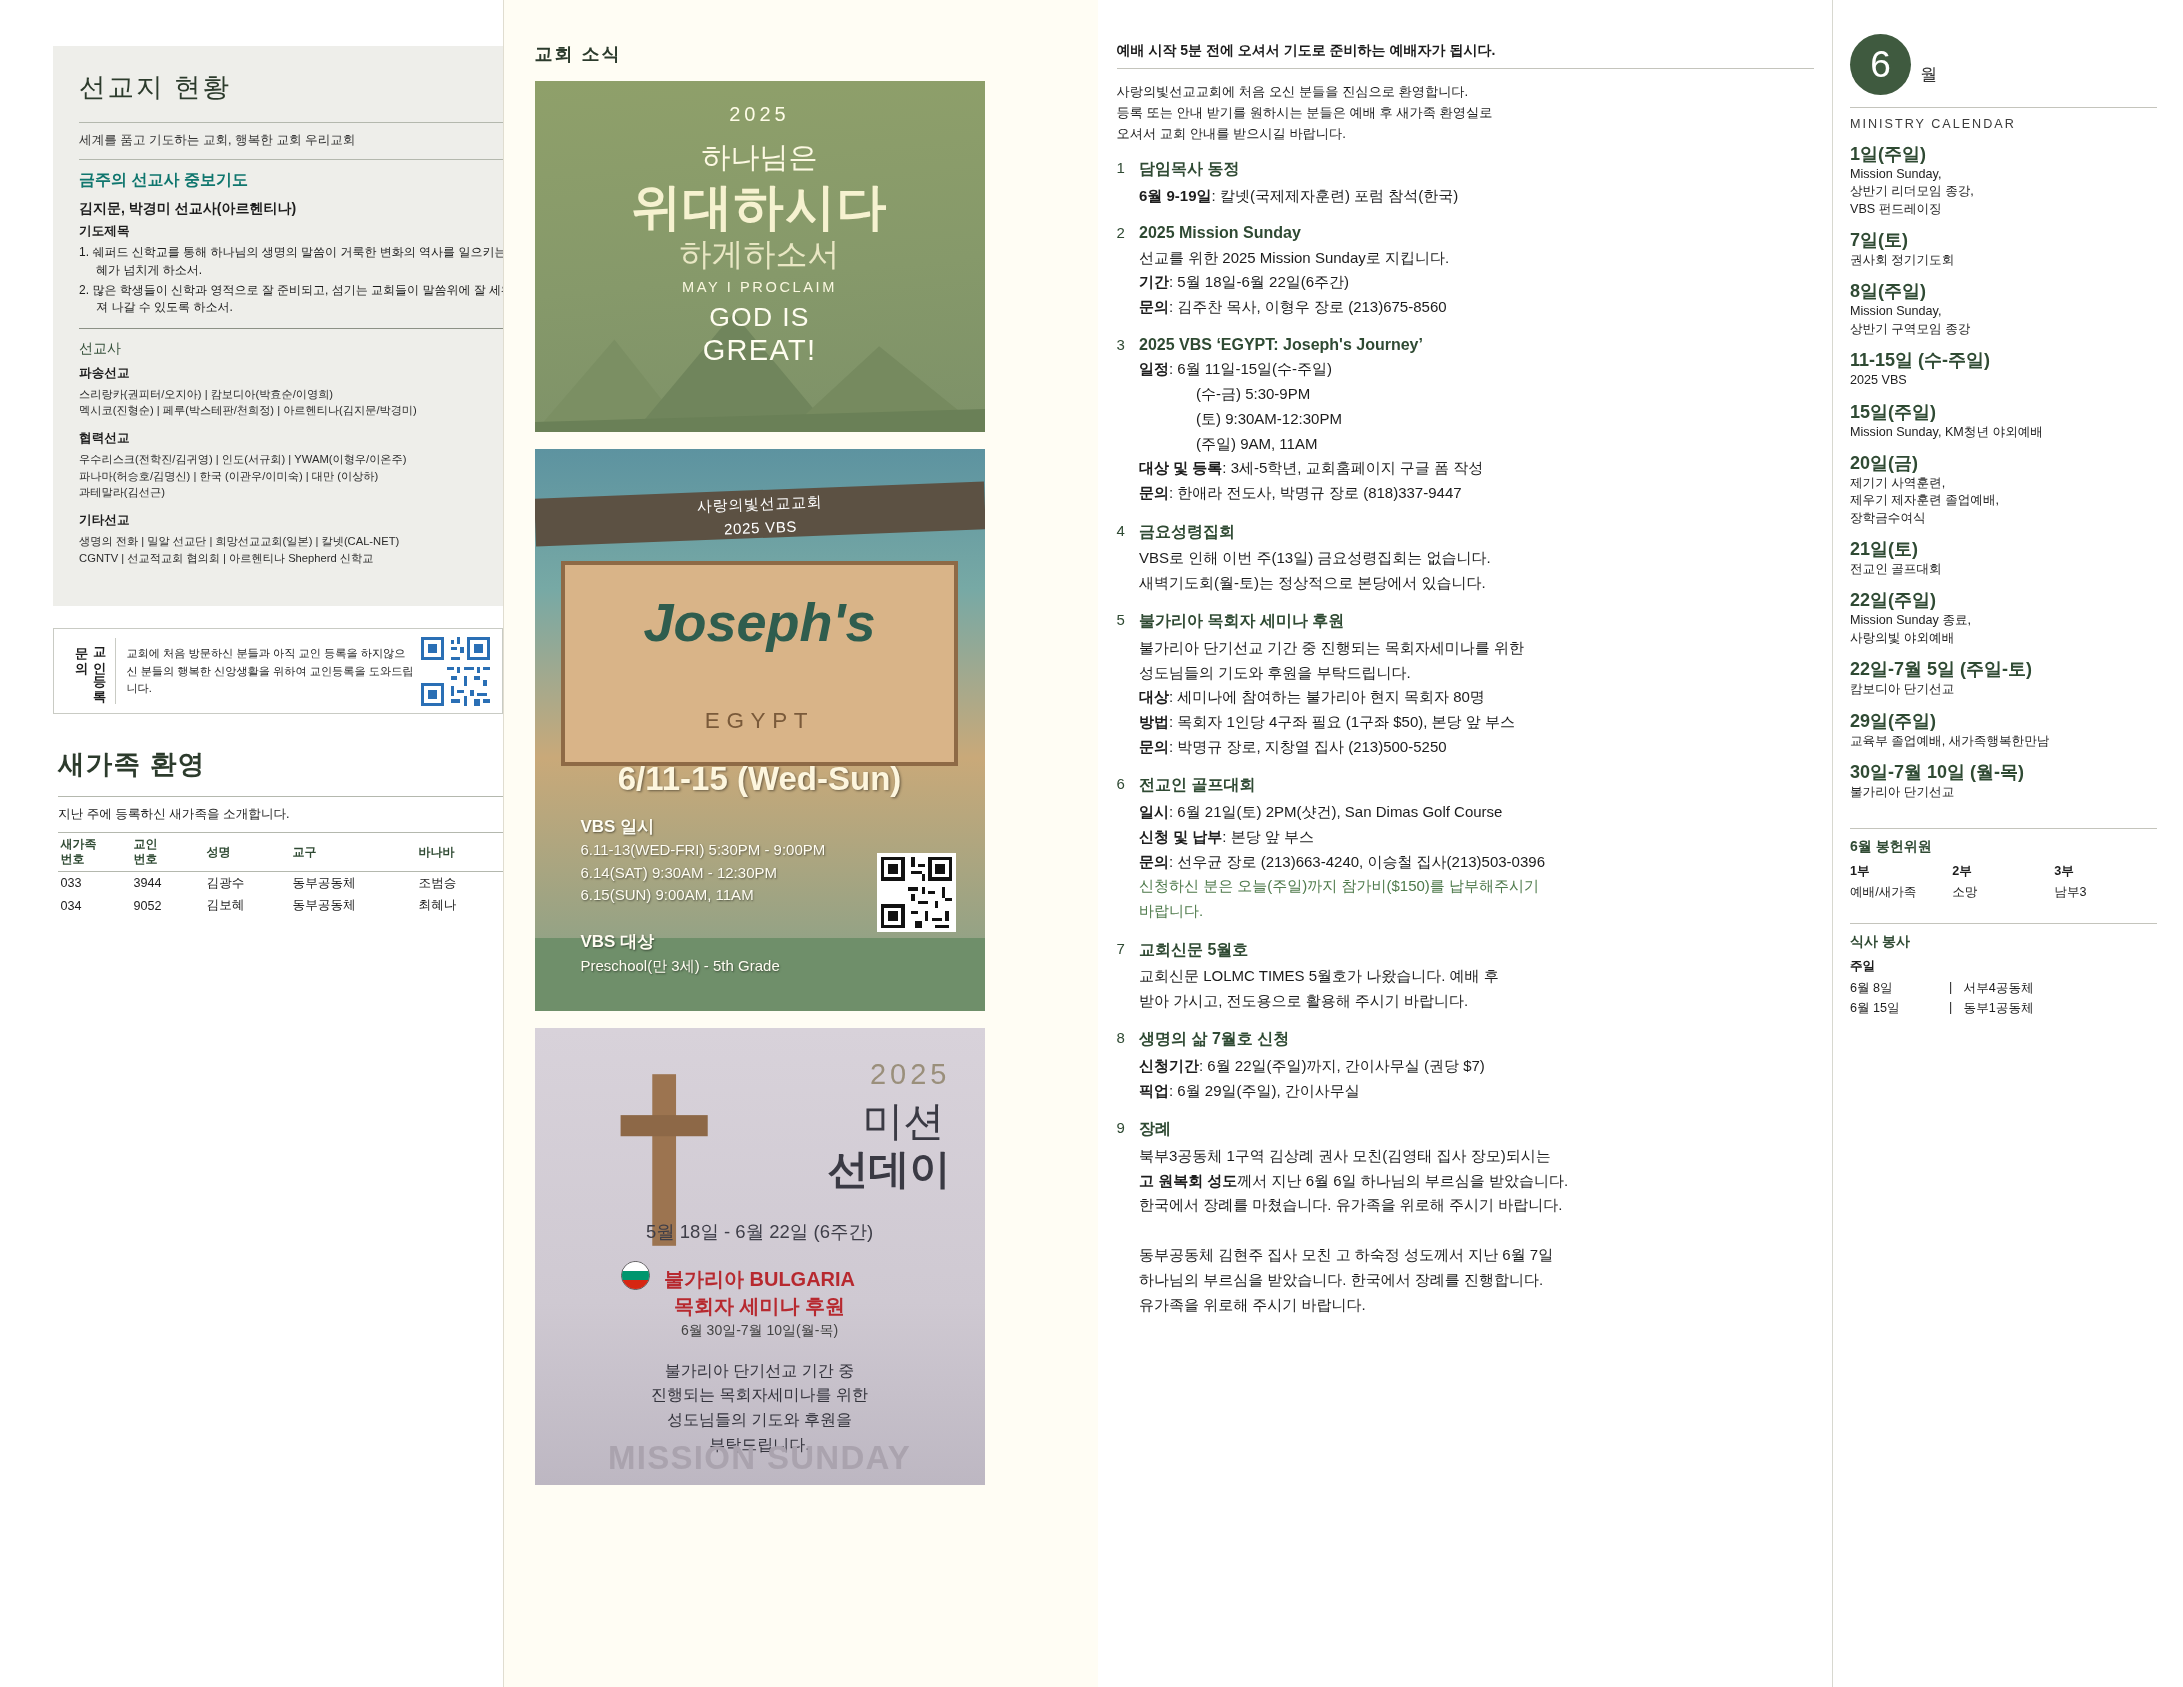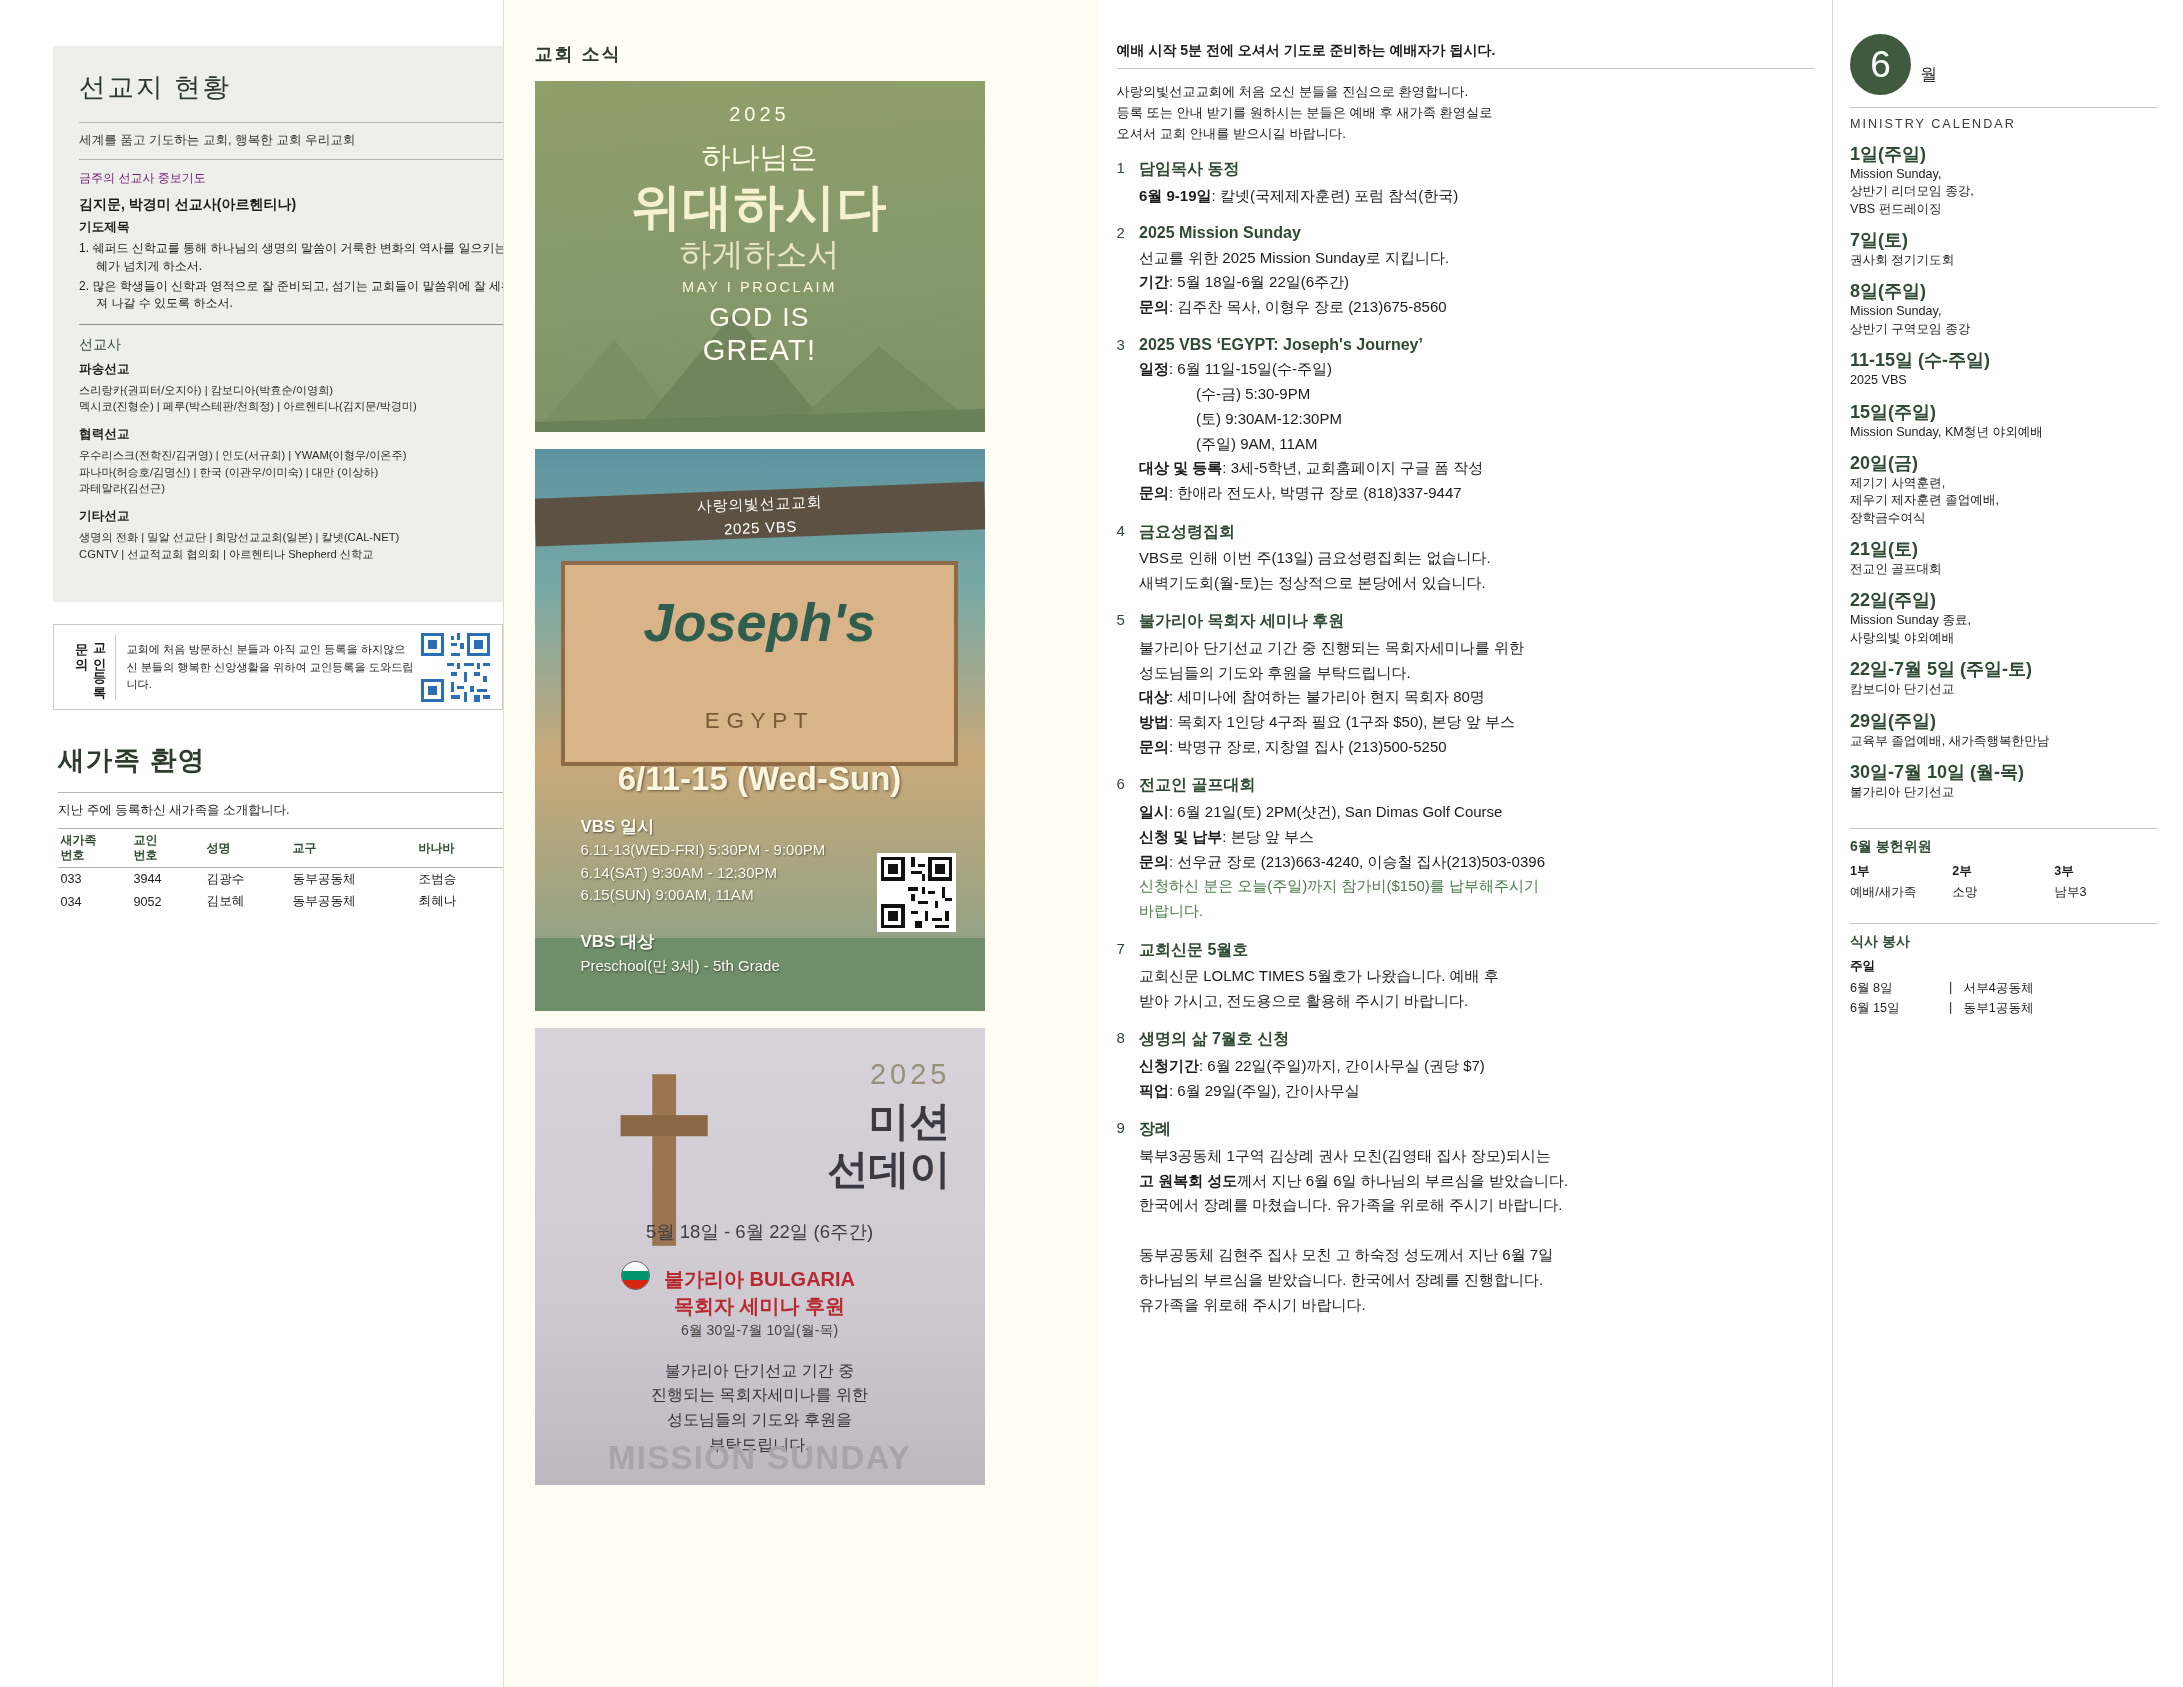--- a/index.html
+++ b/index.html
@@ -26,21 +26,21 @@
     margin-left: 6.6px;
     width: 496px;
   }
   .sec-title {
     font-size: 26.5px; font-weight: 400; letter-spacing: 2px;
     color:#2c3b2c; margin:0 0 17px 0;
   }
   .rule { border:0; border-top:0.7px solid #b4b8ae; margin: 0 0 9.3px 0; }
   .rule-dark { border:0; border-top:0.7px solid #8c9186; margin: 6.6px 0 8px 0; }
   .lead { font-size:12.6px; color:#333; margin:0 0 10.6px 0; }
-  .sub-head { font-size:12px; font-weight:normal; color:#701a75; margin:0 0 9.3px 0; }
+  .sub-head { font-size:16px; font-weight:bold; color:#0f766e; margin:0 0 9.3px 0; }
   .g-head { font-size:14px; font-weight:bold; margin:0 0 5.3px 0; }
   .g-sub { font-size:12.6px; font-weight:bold; margin:0 0 4px 0; }
   .g-list { font-size:12px; line-height:1.45; margin:0 0 12px 0; padding:0; list-style:none; }
   .g-list li { margin-bottom:2.6px; padding-left:17px; text-indent:-17px; }
   .mi-title { font-size:14px; color:#35503a; font-weight:400; margin: 10.6px 0 6.6px; }
   .mi-block { margin-bottom:10.6px; }
   .mi-block h4 { font-size:12.6px; font-weight:bold; margin:0 0 4px 0; }
   .mi-block p { font-size:11.2px; line-height:1.5; margin:0; color:#2a2a2a; }
 
   
@@ -103,21 +103,21 @@
   .p2 .jt3 { position:absolute; width:100%; top:259px; text-align:center; font-size:22.5px; color:#7a5a3a; letter-spacing:6.6px; }
   .p2 .dates { position:absolute; width:100%; top:311px; text-align:center; font-size:33px; color:#fdf6de; font-weight:bold; text-shadow:1.3px 1.3px 2.6px rgba(0,0,0,.45); }
   .p2 .info { position:absolute; left:46px; top:365px; color:#fffdf2; font-size:15px; line-height:1.5; text-shadow:0.7px 0.7px 2px rgba(0,0,0,.5); }
   .p2 .info b { font-size:17px; }
   .p2 .qr2 { position:absolute; right:29px; bottom:79px; width:79px; height:79px; background:#fff; padding:4px; }
   .p2 .grass { position:absolute; left:0; right:0; bottom:0; height:73px; background:#6f8f6a; }
 
   
   .p3 { height:457px; background:linear-gradient(180deg,#d8d2da 0%, #cfc9d2 60%, #bdb7c2 100%); position:relative; overflow:hidden; }
   .p3 .yr { position:absolute; right:34px; top:30px; font-size:29px; color:#9a8f7b; letter-spacing:4px; }
-  .p3 .t1 { position:absolute; right:34px; top:66px; font-size:41px; color:#3a3a44; font-weight:bold;margin-left:22px; }
+  .p3 .t1 { position:absolute; right:40px; top:66px; font-size:41px; color:#3a3a44; font-weight:normal;margin-left:22px; }
   .p3 .t2 { position:absolute; right:34px; top:114px; font-size:41px; color:#3a3a44; font-weight:bold; }
   .p3 .per { position:absolute; width:100%; top:191px; text-align:center; font-size:18.5px; color:#3e3e48; }
   .p3 .bul1 { position:absolute; width:100%; top:238px; text-align:center; font-size:20px; color:#b7292f; font-weight:bold; }
   .p3 .bul2 { position:absolute; width:100%; top:265px; text-align:center; font-size:20px; color:#b7292f; font-weight:bold; }
   .p3 .bul3 { position:absolute; width:100%; top:294px; text-align:center; font-size:14px; color:#444; }
   .p3 .body { position:absolute; width:100%; top:331px; text-align:center; font-size:16px; color:#33333c; line-height:1.55; }
   .p3 .foot { position:absolute; left:0; right:0; bottom:8px; text-align:center; font-size:33px; color:#aaa3ae; font-weight:bold; letter-spacing:1.3px; }
   .p3 .flag { position:absolute; left:calc(50% - 139px); top:233px; width:29px; height:29px; border-radius:50%; overflow:hidden; border:1.3px solid #555; }
   .p3 .flag i { display:block; height:33.3%; }
   .cross { position:absolute; left:79px; top:46px; width:99px; height:172px; }

